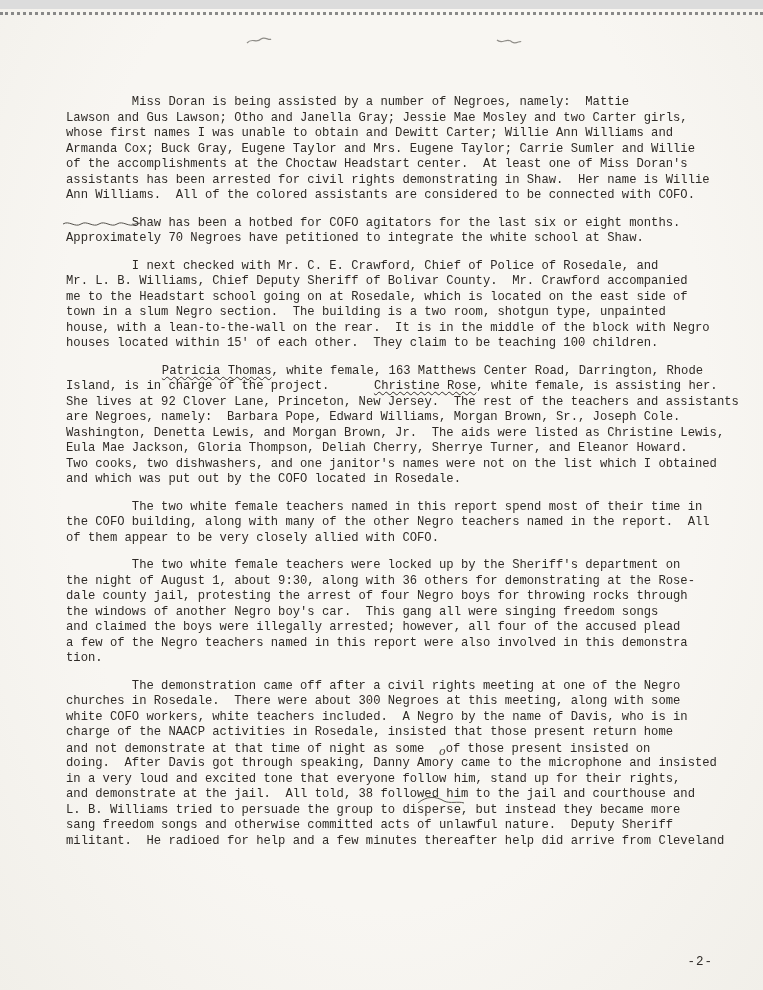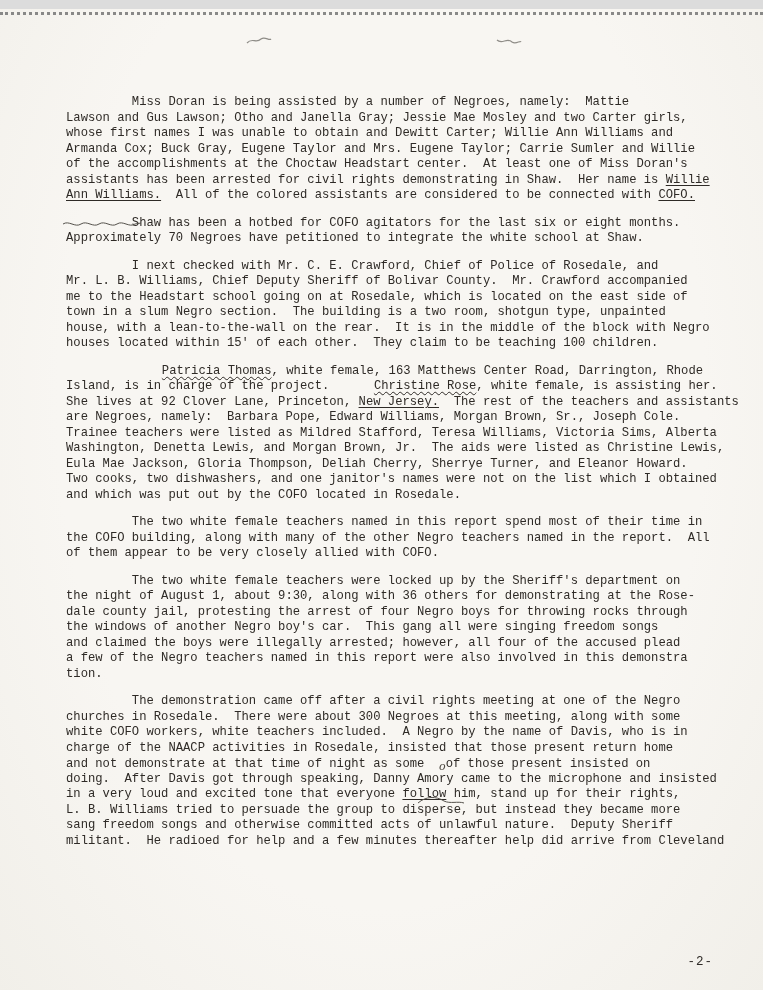--- a/index.html
+++ b/index.html
@@ -14,21 +14,21 @@
   .perf-line {
     position:absolute; top:3px; left:0; right:0; height:0;
     border-top:3px dotted #6e6e6e; opacity:.8;
   }
   .doc-body {
     position:absolute; left:66px; top:86px; width:690px;
     font-size:12.2px; line-height:15.5px;
   }
   .paragraph { margin:0 0 12px 0; }
   .line { white-space:pre; height:15.5px; }
-  .u  { text-decoration:underline; text-underline-offset:2px; text-decoration-thickness:1px; }
+  .u  { text-underline-offset:2px; text-decoration-thickness:1px; }
   .uw { text-decoration:underline wavy; text-underline-offset:2px; text-decoration-thickness:1px;padding-left:30px; }
   .hand {
     font-family:"DejaVu Serif",serif; font-style:italic;
     position:relative; top:3px; color:#4a463f; font-size:11px;
   }
   .page-number {
     position:absolute; right:50px; bottom:30px;
     font-size:12.5px; letter-spacing:1px;
   }
   .artifact { position:absolute; pointer-events:none; }
@@ -68,21 +68,20 @@
         <div class="line"><span>me to the Headstart school going on at Rosedale, which is located on the east side of</span></div>
         <div class="line"><span>town in a slum Negro section.  The building is a two room, shotgun type, unpainted</span></div>
         <div class="line"><span>house, with a lean-to-the-wall on the rear.  It is in the middle of the block with Negro</span></div>
         <div class="line"><span>houses located within 15' of each other.  They claim to be teaching 100 children.</span></div>
       </div>
       <div class="paragraph">
         <div class="line"><span>         </span><span class="uw">Patricia Thomas</span><span>, white female, 163 Matthews Center Road, Darrington, Rhode</span></div>
         <div class="line"><span>Island, is in charge of the project.  </span><span class="uw">Christine Rose</span><span>, white female, is assisting her.</span></div>
         <div class="line"><span>She lives at 92 Clover Lane, Princeton, </span><span class="u">New Jersey.</span><span>  The rest of the teachers and assistants</span></div>
         <div class="line"><span>are Negroes, namely:  Barbara Pope, Edward Williams, Morgan Brown, Sr., Joseph Cole.</span></div>
-        <div class="line"><span>Trainee teachers were listed as Mildred Stafford, Teresa Williams, Victoria Sims, Alberta</span></div>
         <div class="line"><span>Washington, Denetta Lewis, and Morgan Brown, Jr.  The aids were listed as Christine Lewis,</span></div>
         <div class="line"><span>Eula Mae Jackson, Gloria Thompson, Deliah Cherry, Sherrye Turner, and Eleanor Howard.</span></div>
         <div class="line"><span>Two cooks, two dishwashers, and one janitor's names were not on the list which I obtained</span></div>
         <div class="line"><span>and which was put out by the COFO located in Rosedale.</span></div>
       </div>
       <div class="paragraph">
         <div class="line"><span>         The two white female teachers named in this report spend most of their time in</span></div>
         <div class="line"><span>the COFO building, along with many of the other Negro teachers named in the report.  All</span></div>
         <div class="line"><span>of them appear to be very closely allied with COFO.</span></div>
       </div>
@@ -96,20 +95,21 @@
         <div class="line"><span>tion.</span></div>
       </div>
       <div class="paragraph">
         <div class="line"><span>         The demonstration came off after a civil rights meeting at one of the Negro</span></div>
         <div class="line"><span>churches in Rosedale.  There were about 300 Negroes at this meeting, along with some</span></div>
         <div class="line"><span>white COFO workers, white teachers included.  A Negro by the name of Davis, who is in</span></div>
         <div class="line"><span>charge of the NAACP activities in Rosedale, insisted that those present return home</span></div>
         <div class="line"><span>and not demonstrate at that time of night as some  </span><span class="hand">o</span><span>of those present insisted on</span></div>
         <div class="line"><span>doing.  After Davis got through speaking, Danny Amory came to the microphone and insisted</span></div>
         <div class="line"><span>in a very loud and excited tone that everyone </span><span class="u">follow</span><span> him, stand up for their rights,</span></div>
+        <div class="line"><span>and demonstrate at the jail.  All told, 38 followed him to the jail and courthouse and</span></div>
         <div class="line"><span>L. B. Williams tried to persuade the group to disperse, but instead they became more</span></div>
         <div class="line"><span>sang freedom songs and otherwise committed acts of unlawful nature.  Deputy Sheriff</span></div>
         <div class="line"><span>militant.  He radioed for help and a few minutes thereafter help did arrive from Cleveland</span></div>
       </div>
     </div>
 
   <svg class="artifact" style="left:62px; top:210px;" width="80" height="10" viewBox="0 0 80 10">
     <path d="M1,5 C7,1 13,9 19,5 C25,1 31,9 37,5 C43,1 49,9 55,5 C61,1 67,9 73,5 L79,4" stroke="#55524c" stroke-width="1" fill="none"></path>
   </svg>
 

